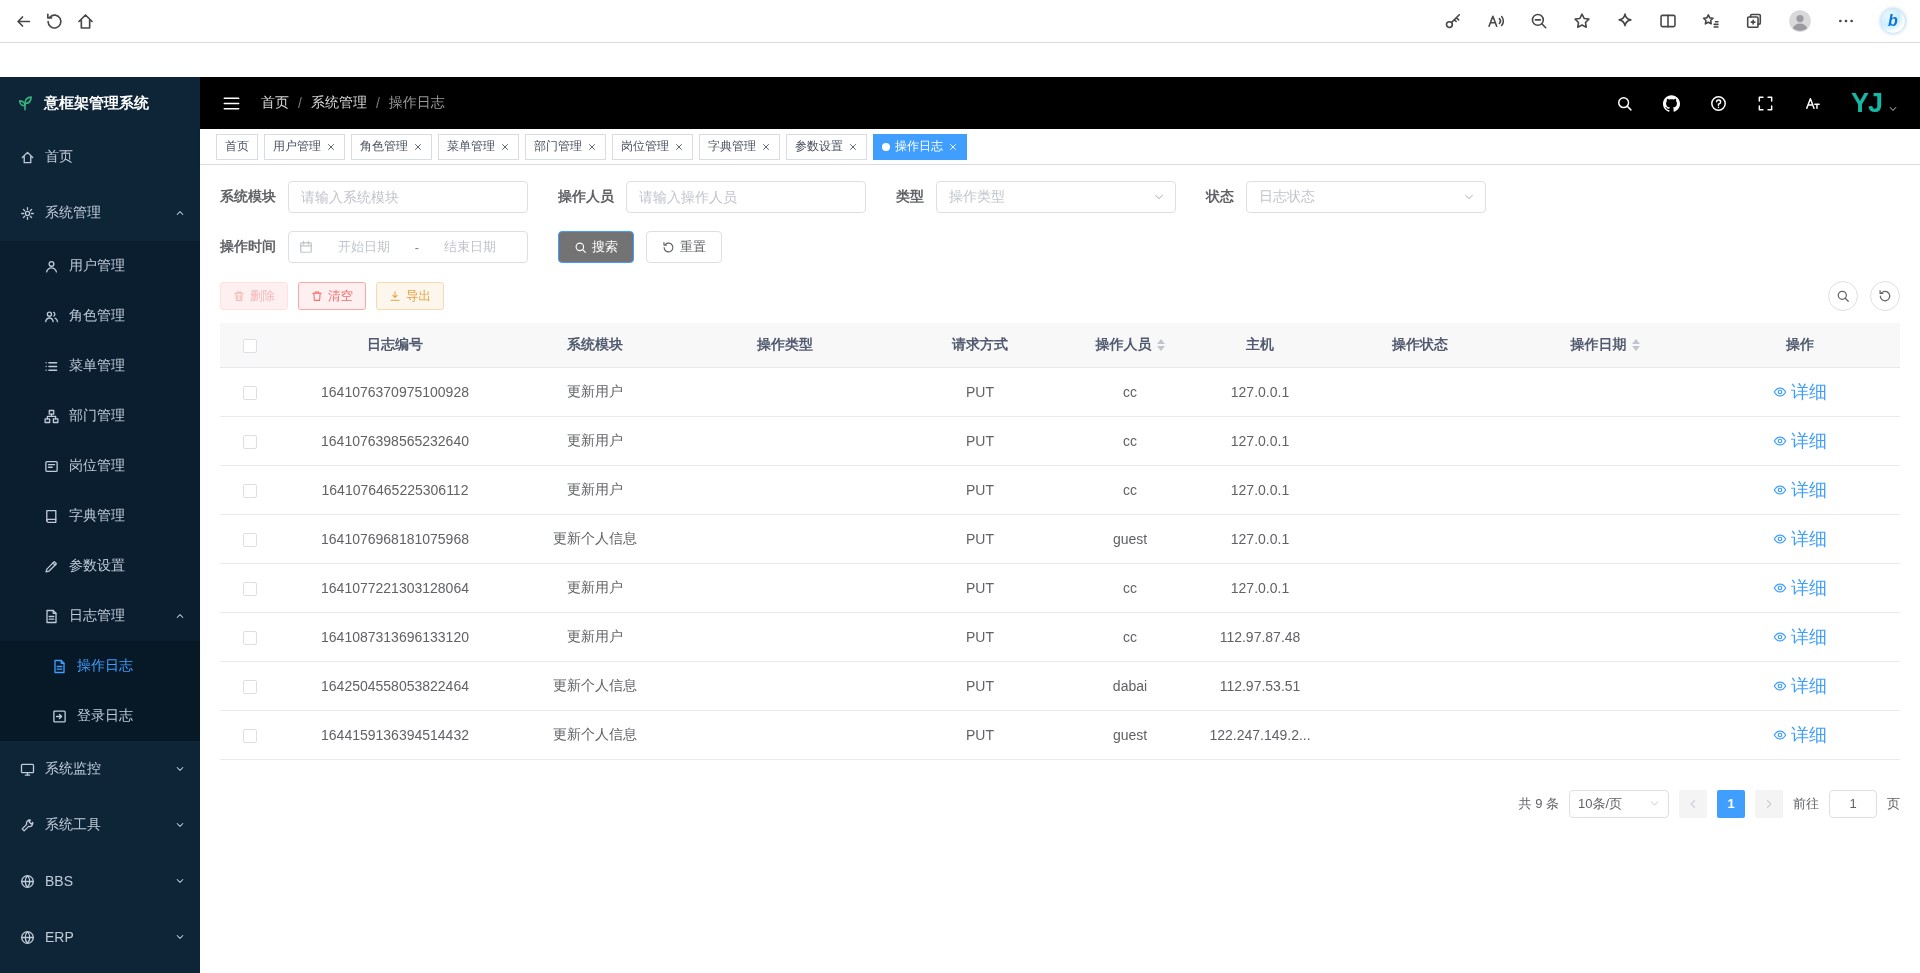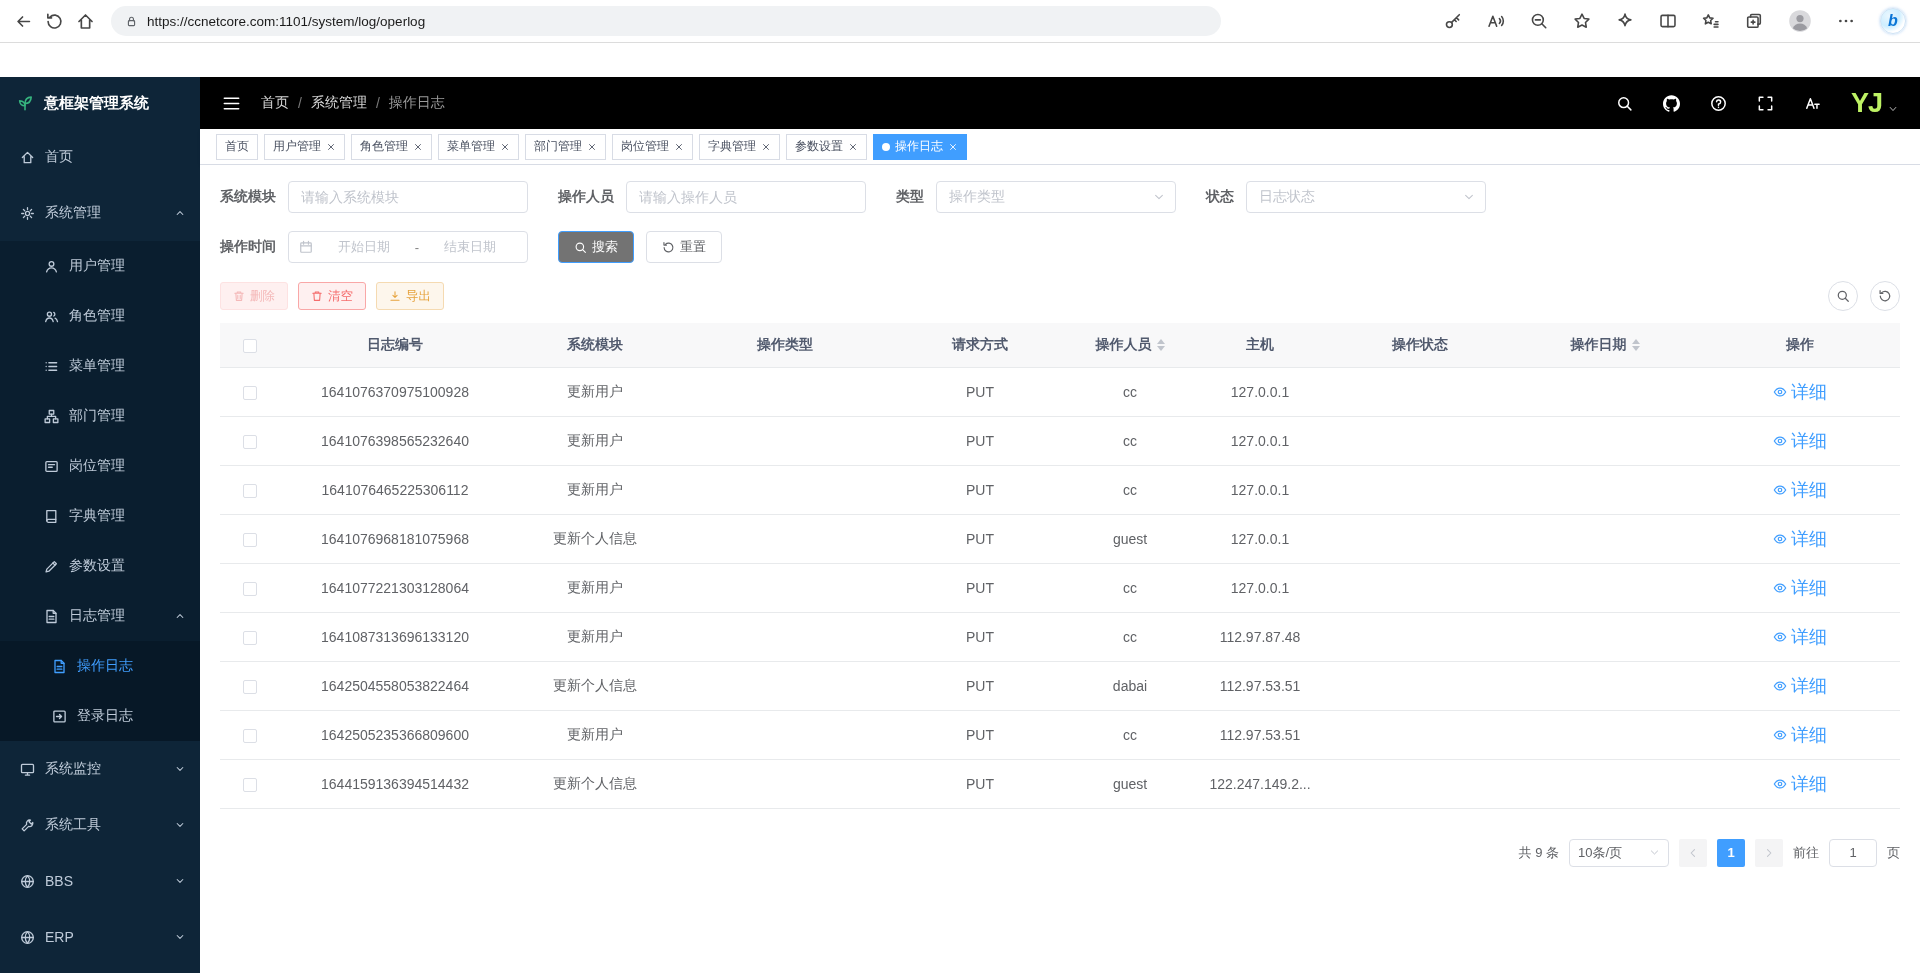--- a/index.html
+++ b/index.html
@@ -42,21 +42,21 @@
   
   .topbar { height: 52px; background: #000; display: flex; align-items: center; padding: 0 22px; flex: none; }
   .hamburger { width: 19px; height: 19px; color: #fff; cursor: pointer; display: flex; flex: none; }
   .breadcrumb { display: flex; align-items: center; margin-left: 20px; font-size: 14px; white-space: nowrap; }
   .bc-link { color: #d8d8d8; cursor: pointer; }
   .bc-sep { color: #7a7a7a; margin: 0 9px; }
   .bc-current { color: #9a9a9a; }
   .topbar-right { margin-left: auto; display: flex; align-items: center; gap: 30px; }
   .tb-icon { width: 17px; height: 17px; color: #fff; cursor: pointer; display: flex; flex: none; }
   .tb-user { display: flex; align-items: center; gap: 6px; cursor: pointer; }
-  .tb-logo { color: #bef264; font-weight: 900; font-size: 27px; letter-spacing: -1px; line-height: 1; }
+  .tb-logo { color: #14b8a6; font-weight: 900; font-size: 27px; letter-spacing: -1px; line-height: 1; }
   .tb-caret { width: 10px; height: 10px; color: #cfcfcf; display: flex; margin-top: 12px; }
 
   
   .tags-bar { height: 36px; background: #fff; border-bottom: 1px solid #d8dce5; box-shadow: 0 1px 3px rgba(0,21,41,.08); display: flex; align-items: center; padding: 0 16px; gap: 6px; flex: none; }
   .tag { height: 26px; display: inline-flex; align-items: center; gap: 5px; padding: 0 8px; border: 1px solid #d8dce5; background: #fff; color: #495060; font-size: 12px; cursor: pointer; white-space: nowrap; }
   .tag-close { width: 10px; height: 10px; display: flex; color: inherit; }
   .tag.active { background: #409eff; border-color: #409eff; color: #fff; }
   .tag-dot { width: 8px; height: 8px; border-radius: 50%; background: #fff; flex: none; }
 
   
@@ -120,29 +120,20 @@
       <svg class="ln" viewBox="0 0 16 16">
         <path d="M2.6 8a5.4 5.4 0 1 0 1.6-3.8"></path>
         <path d="M2.4 1.9v3.1h3.1"></path>
       </svg>
     </span>
   <span class="chrome-icon">
       <svg class="ln" viewBox="0 0 16 16">
         <path d="M2.5 8 8 2.5 13.5 8M4.5 7v6.5h7V7"></path>
       </svg>
     </span>
-  <div class="url-bar">
-    <span class="lock-ic">
-        <svg class="ln" viewBox="0 0 16 16">
-          <rect x="4.2" y="7" width="7.6" height="6" rx="1"></rect>
-          <path d="M5.6 7V5.2a2.4 2.4 0 0 1 4.8 0V7"></path>
-        </svg>
-      </span>
-    <span class="url-text">https://ccnetcore.com:1101/system/log/operlog</span>
-  </div>
   <div class="chrome-right">
     <span class="chrome-icon">
         <svg class="ln" viewBox="0 0 16 16">
           <circle cx="4.8" cy="11.2" r="2.6"></circle>
           <path d="M6.8 9.2 13.6 2.4M11 5l2 2M9.2 6.8l1.6 1.6"></path>
         </svg>
       </span>
     <span class="chrome-icon">
         <svg class="ln" viewBox="0 0 16 16">
           <path d="M1.8 12.6 5.2 3.8l3.4 8.8M3.1 9.6h4.4"></path>
@@ -816,40 +807,20 @@
         <svg class="ln" viewBox="0 0 16 16">
                     <path d="M1.5 8s2.5-4.5 6.5-4.5S14.5 8 14.5 8 12 12.5 8 12.5 1.5 8 1.5 8z"></path>
                     <circle cx="8" cy="8" r="2"></circle>
                   </svg>
         <span>详细</span>
       </span>
     </td>
   </tr>
             <tr>
     <td><span class="checkbox"></span></td>
-    <td>1642505235366809600</td>
-    <td>更新用户</td>
-    <td></td>
-    <td>PUT</td>
-    <td>cc</td>
-    <td>112.97.53.51</td>
-    <td></td>
-    <td></td>
-    <td>
-      <span class="detail-link">
-        <svg class="ln" viewBox="0 0 16 16">
-                    <path d="M1.5 8s2.5-4.5 6.5-4.5S14.5 8 14.5 8 12 12.5 8 12.5 1.5 8 1.5 8z"></path>
-                    <circle cx="8" cy="8" r="2"></circle>
-                  </svg>
-        <span>详细</span>
-      </span>
-    </td>
-  </tr>
-            <tr>
-    <td><span class="checkbox"></span></td>
     <td>1644159136394514432</td>
     <td>更新个人信息</td>
     <td></td>
     <td>PUT</td>
     <td>guest</td>
     <td>122.247.149.2...</td>
     <td></td>
     <td></td>
     <td>
       <span class="detail-link">

